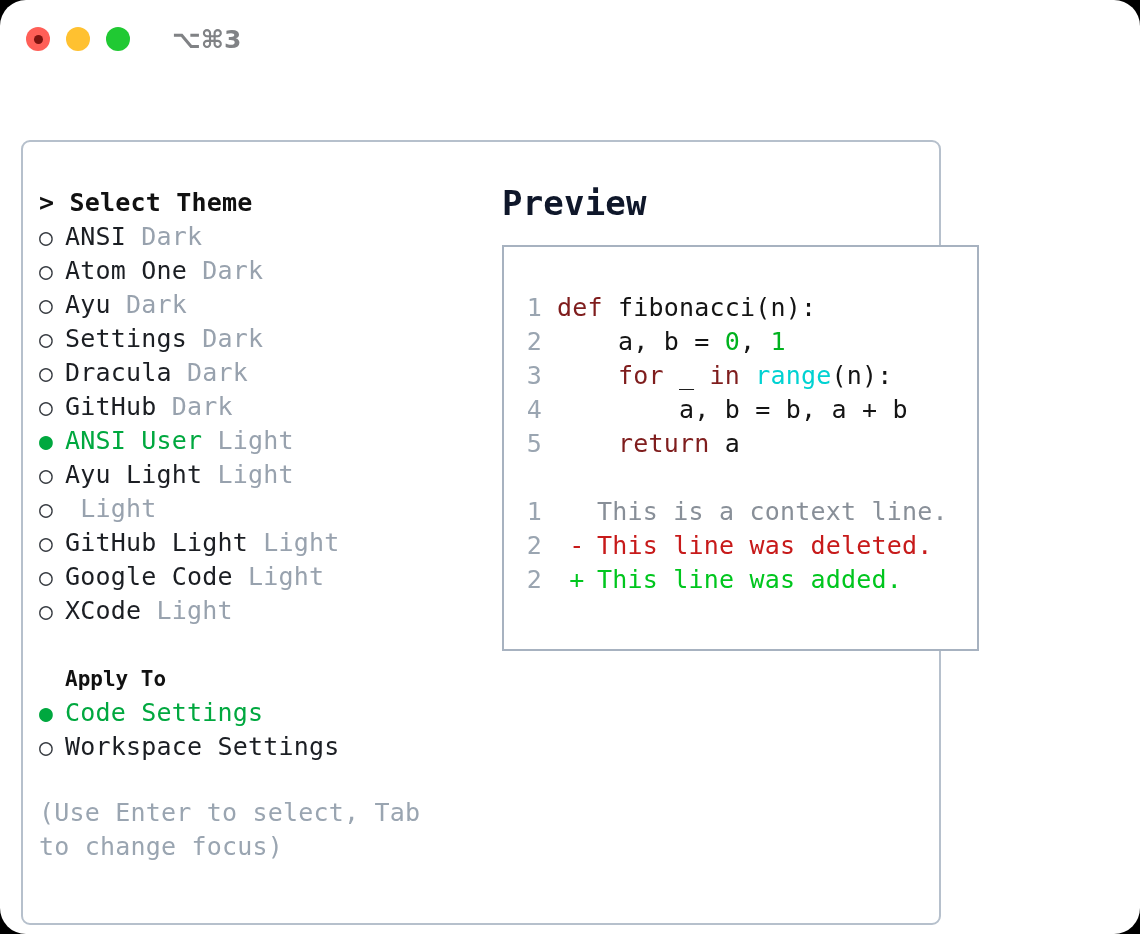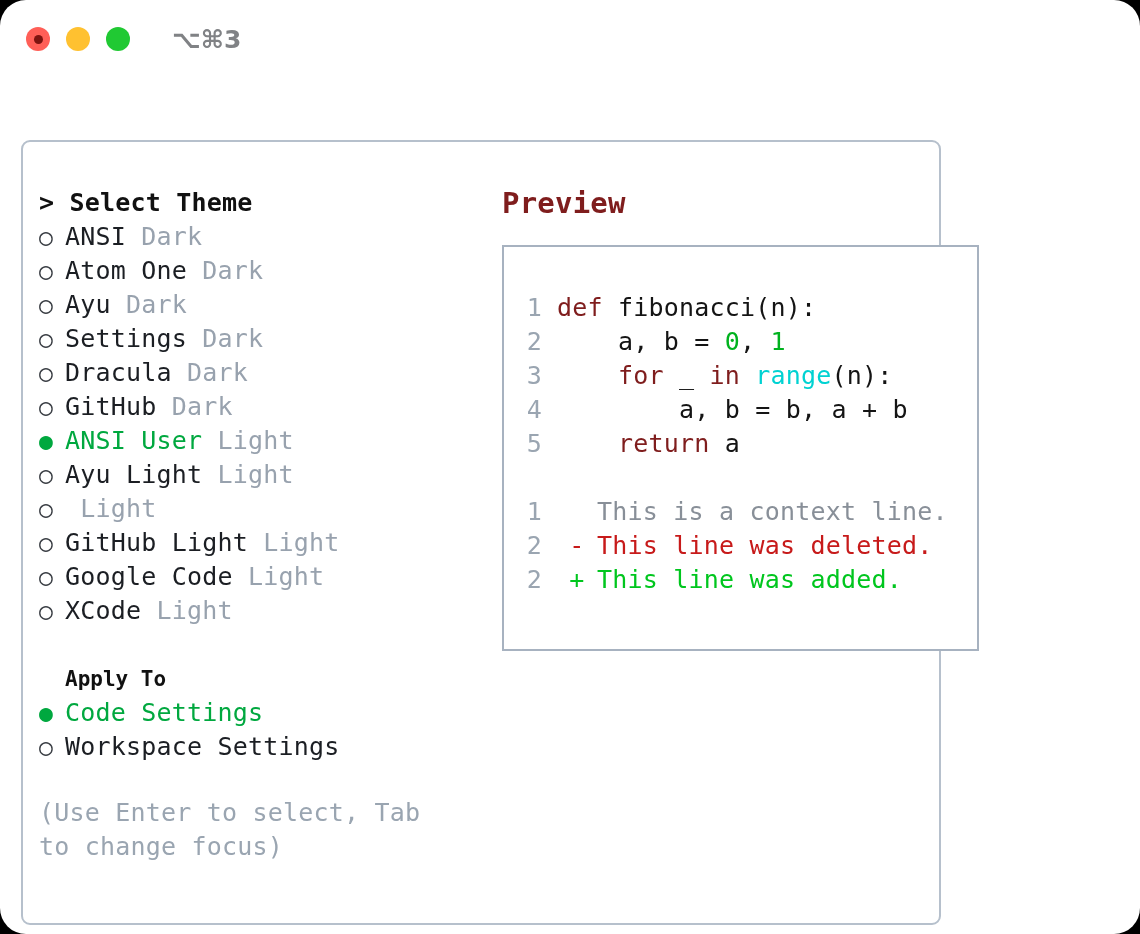--- a/index.html
+++ b/index.html
@@ -149,23 +149,23 @@
   }
 
   
   .right-col {
     position: absolute;
     left: 479px;
     top: 44px;
     width: 500px;
   }
   .preview-head {
-    font-size: 29px;
-    font-weight: bold;
-    color: #7f1d1d;
+    font-size: 34px;
+    font-weight: bold;
+    color: #0f172a;
     line-height: 34px;
     white-space: pre;
     letter-spacing: 0.2px;
   }
   .preview-box {
     margin-top: 25px;
     width: 477px;
     height: 406px;
     border: 2px solid #a7b2c0;
     box-sizing: border-box;

